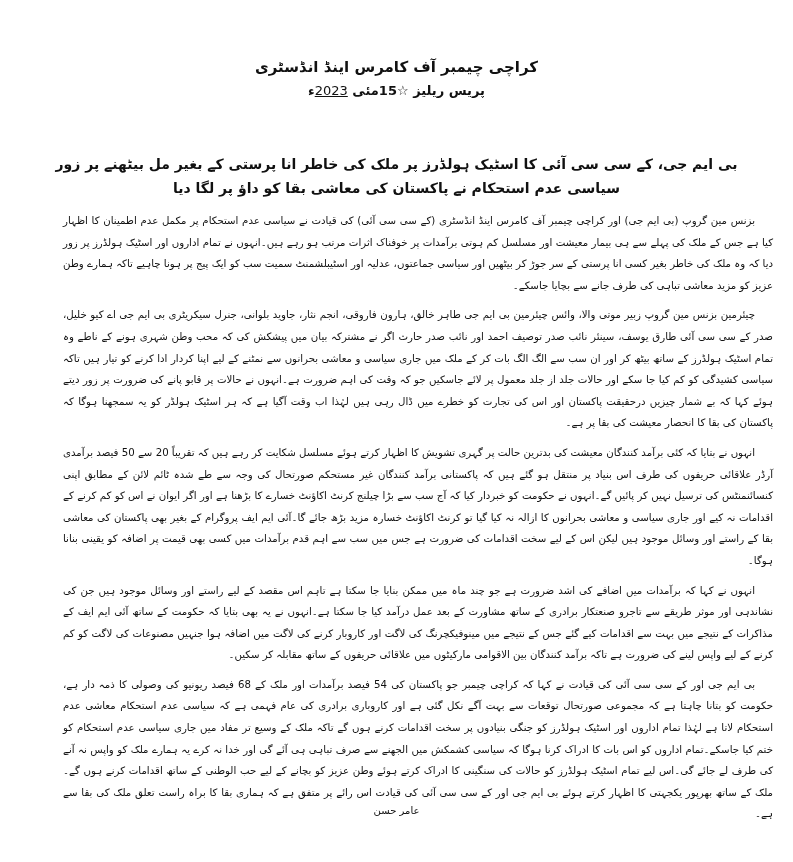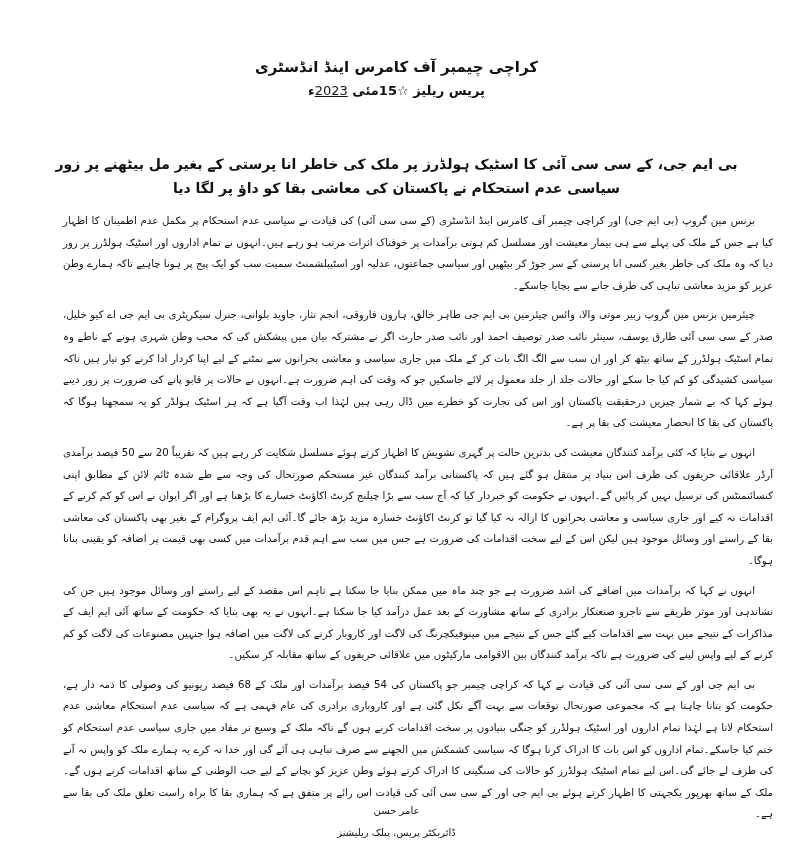--- a/index.html
+++ b/index.html
@@ -40,16 +40,15 @@
   <div class="body">
     <p class="para">بزنس مین گروپ (بی ایم جی) اور کراچی چیمبر آف کامرس اینڈ انڈسٹری (کے سی سی آئی) کی قیادت نے سیاسی عدم استحکام پر مکمل عدم اطمینان کا اظہار کیا ہے جس کے ملک کی پہلے سے ہی بیمار معیشت اور مسلسل کم ہوتی برآمدات پر خوفناک اثرات مرتب ہو رہے ہیں۔انہوں نے تمام اداروں اور اسٹیک ہولڈرز پر زور دیا کہ وہ ملک کی خاطر بغیر کسی انا پرستی کے سر جوڑ کر بیٹھیں اور سیاسی جماعتوں، عدلیہ اور اسٹیبلشمنٹ سمیت سب کو ایک پیج پر ہونا چاہیے تاکہ ہمارے وطن عزیز کو مزید معاشی تباہی کی طرف جانے سے بچایا جاسکے۔</p>
     <p class="para">چیئرمین بزنس مین گروپ زبیر موتی والا، وائس چیئرمین بی ایم جی طاہر خالق، ہارون فاروقی، انجم نثار، جاوید بلوانی، جنرل سیکریٹری بی ایم جی اے کیو خلیل، صدر کے سی سی آئی طارق یوسف، سینئر نائب صدر توصیف احمد اور نائب صدر حارث اگر نے مشترکہ بیان میں پیشکش کی کہ محب وطن شہری ہونے کے ناطے وہ تمام اسٹیک ہولڈرز کے ساتھ بیٹھ کر اور ان سب سے الگ الگ بات کر کے ملک میں جاری سیاسی و معاشی بحرانوں سے نمٹنے کے لیے اپنا کردار ادا کرنے کو تیار ہیں تاکہ سیاسی کشیدگی کو کم کیا جا سکے اور حالات جلد از جلد معمول پر لائے جاسکیں جو کہ وقت کی اہم ضرورت ہے۔انہوں نے حالات پر قابو پانے کی ضرورت پر زور دیتے ہوئے کہا کہ بے شمار چیزیں درحقیقت پاکستان اور اس کی تجارت کو خطرے میں ڈال رہی ہیں لہٰذا اب وقت آگیا ہے کہ ہر اسٹیک ہولڈر کو یہ سمجھنا ہوگا کہ پاکستان کی بقا کا انحصار معیشت کی بقا پر ہے۔</p>
     <p class="para">انہوں نے بتایا کہ کئی برآمد کنندگان معیشت کی بدترین حالت پر گہری تشویش کا اظہار کرتے ہوئے مسلسل شکایت کر رہے ہیں کہ تقریباً 20 سے 50 فیصد برآمدی آرڈر علاقائی حریفوں کی طرف اس بنیاد پر منتقل ہو گئے ہیں کہ پاکستانی برآمد کنندگان غیر مستحکم صورتحال کی وجہ سے طے شدہ ٹائم لائن کے مطابق اپنی کنسائنمنٹس کی ترسیل نہیں کر پائیں گے۔انہوں نے حکومت کو خبردار کیا کہ آج سب سے بڑا چیلنج کرنٹ اکاؤنٹ خسارے کا بڑھنا ہے اور اگر ایوان نے اس کو کم کرنے کے اقدامات نہ کیے اور جاری سیاسی و معاشی بحرانوں کا ازالہ نہ کیا گیا تو کرنٹ اکاؤنٹ خسارہ مزید بڑھ جائے گا۔آئی ایم ایف پروگرام کے بغیر بھی پاکستان کی معاشی بقا کے راستے اور وسائل موجود ہیں لیکن اس کے لیے سخت اقدامات کی ضرورت ہے جس میں سب سے اہم قدم برآمدات میں کسی بھی قیمت پر اضافہ کو یقینی بنانا ہوگا۔</p>
     <p class="para">انہوں نے کہا کہ برآمدات میں اضافے کی اشد ضرورت ہے جو چند ماہ میں ممکن بنایا جا سکتا ہے تاہم اس مقصد کے لیے راستے اور وسائل موجود ہیں جن کی نشاندہی اور موثر طریقے سے تاجرو صنعتکار برادری کے ساتھ مشاورت کے بعد عمل درآمد کیا جا سکتا ہے۔انہوں نے یہ بھی بتایا کہ حکومت کے ساتھ آئی ایم ایف کے مذاکرات کے نتیجے میں بہت سے اقدامات کیے گئے جس کے نتیجے میں مینوفیکچرنگ کی لاگت اور کاروبار کرنے کی لاگت میں اضافہ ہوا جنہیں مصنوعات کی لاگت کو کم کرنے کے لیے واپس لینے کی ضرورت ہے تاکہ برآمد کنندگان بین الاقوامی مارکیٹوں میں علاقائی حریفوں کے ساتھ مقابلہ کر سکیں۔</p>
     <p class="para">بی ایم جی اور کے سی سی آئی کی قیادت نے کہا کہ کراچی چیمبر جو پاکستان کی 54 فیصد برآمدات اور ملک کے 68 فیصد ریونیو کی وصولی کا ذمہ دار ہے، حکومت کو بتانا چاہتا ہے کہ مجموعی صورتحال توقعات سے بہت آگے نکل گئی ہے اور کاروباری برادری کی عام فہمی ہے کہ سیاسی عدم استحکام معاشی عدم استحکام لاتا ہے لہٰذا تمام اداروں اور اسٹیک ہولڈرز کو جنگی بنیادوں پر سخت اقدامات کرنے ہوں گے تاکہ ملک کے وسیع تر مفاد میں جاری سیاسی عدم استحکام کو ختم کیا جاسکے۔تمام اداروں کو اس بات کا ادراک کرنا ہوگا کہ سیاسی کشمکش میں الجھنے سے صرف تباہی ہی آئے گی اور خدا نہ کرے یہ ہمارے ملک کو واپس نہ آنے کی طرف لے جائے گی۔اس لیے تمام اسٹیک ہولڈرز کو حالات کی سنگینی کا ادراک کرتے ہوئے وطن عزیز کو بچانے کے لیے حب الوطنی کے ساتھ اقدامات کرنے ہوں گے۔ملک کے ساتھ بھرپور یکجہتی کا اظہار کرتے ہوئے بی ایم جی اور کے سی سی آئی کی قیادت اس رائے پر متفق ہے کہ ہماری بقا کا براہ راست تعلق ملک کی بقا سے ہے۔</p>
   </div>
 
   <div class="signature">
     <div>عامر حسن</div>
-    <div>ڈائریکٹر پریس، پبلک ریلیشنز</div>
   </div>
 
 </div>
 
 </body></html>

